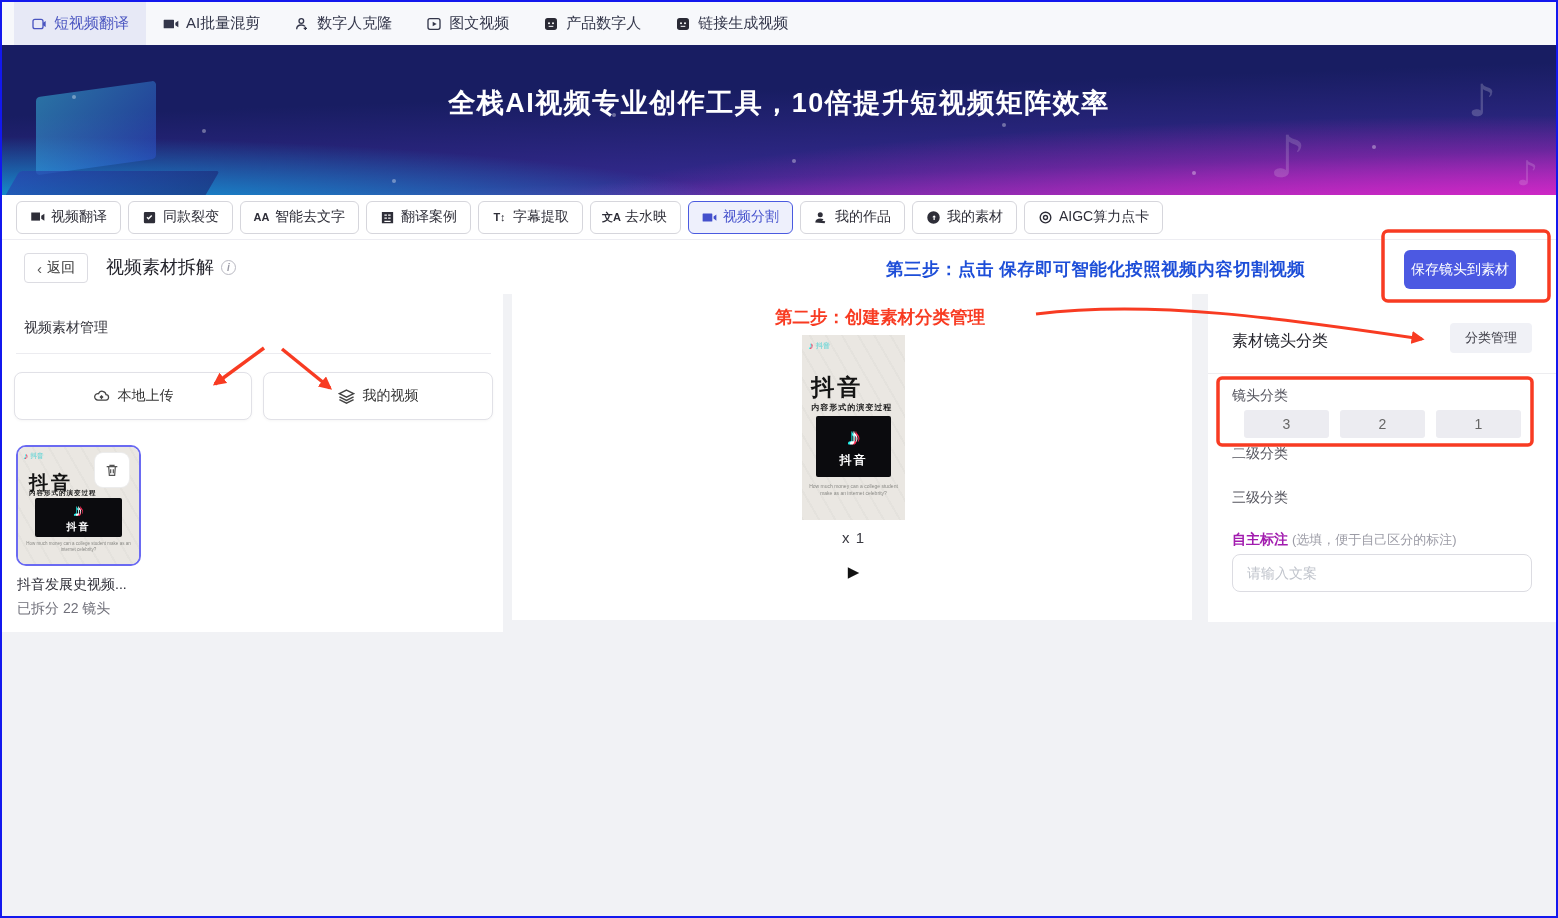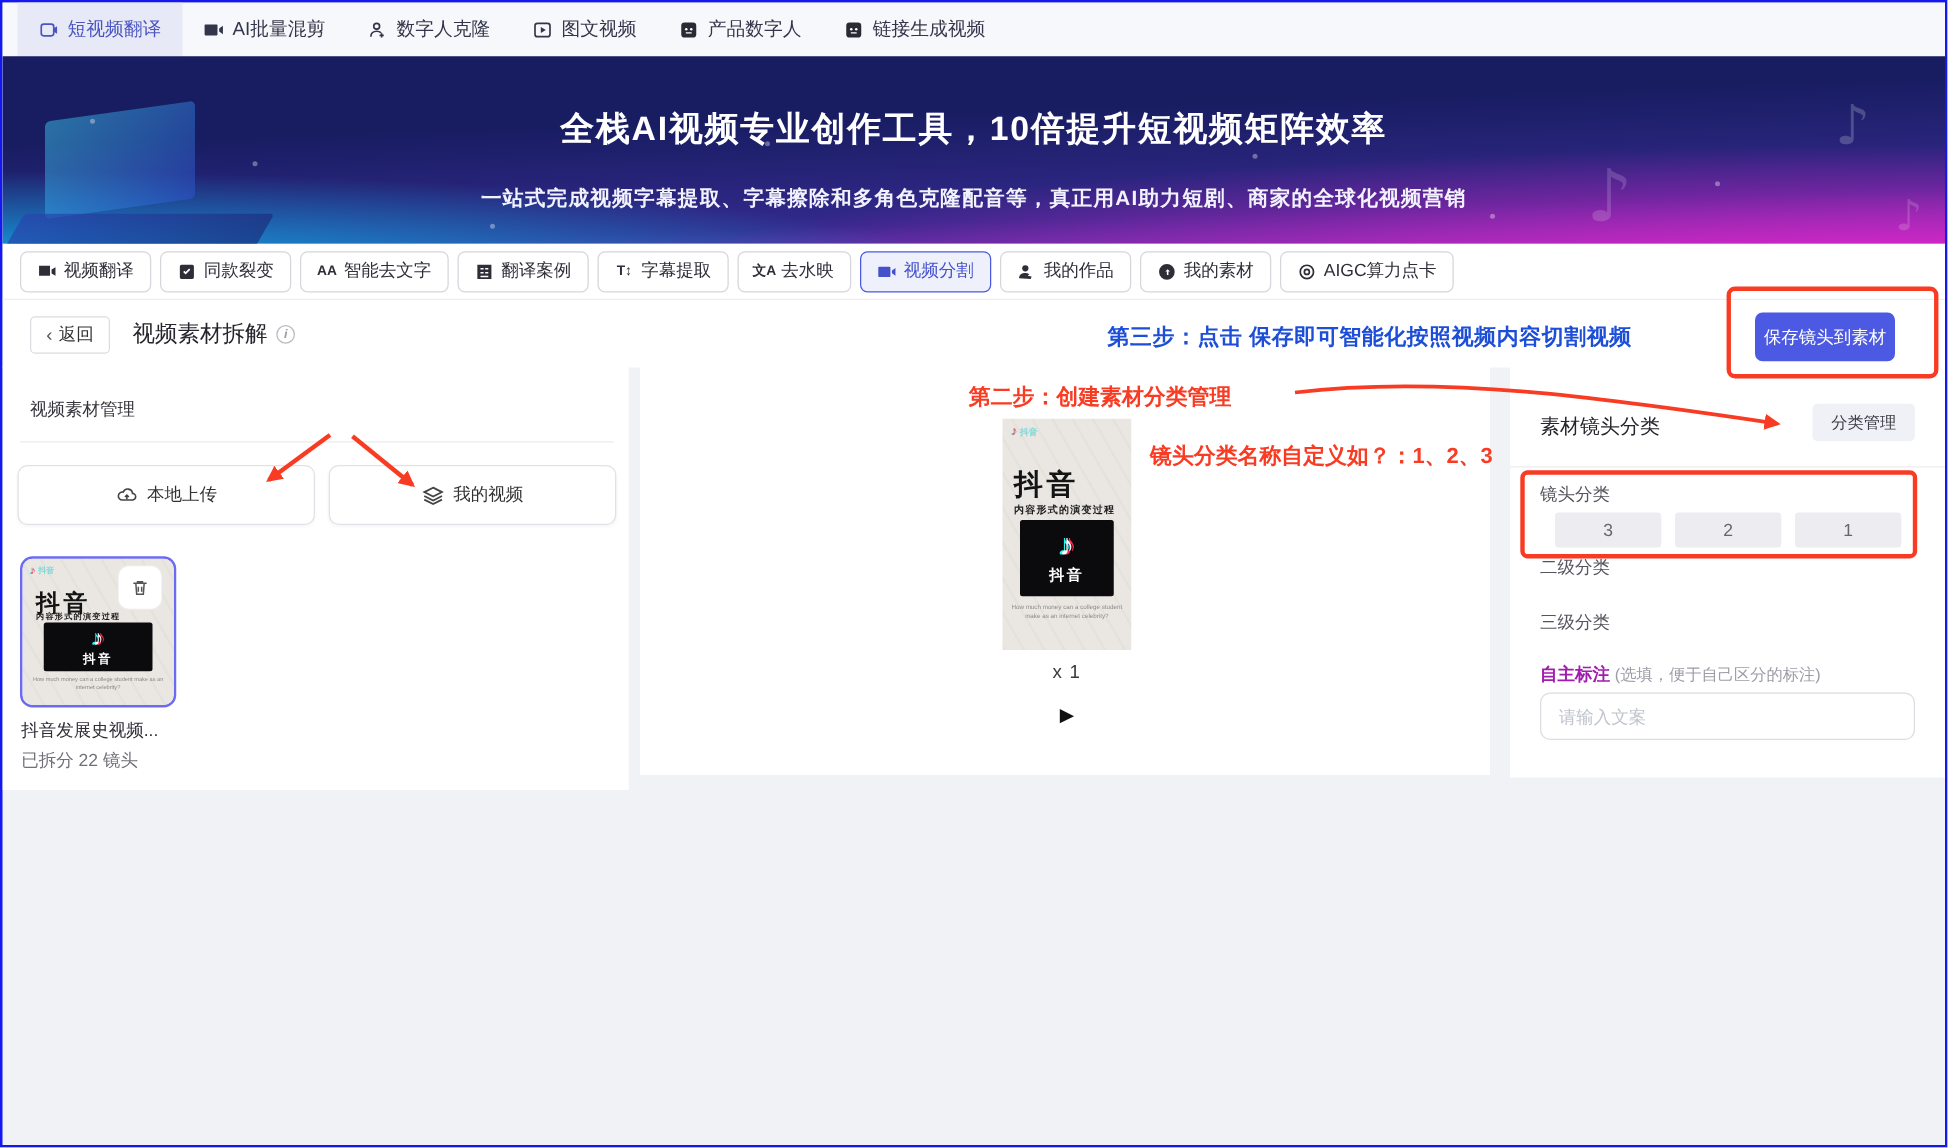--- a/index.html
+++ b/index.html
@@ -226,21 +226,20 @@
   </div>
 
   <div class="banner">
     <div class="art-screen"></div>
     <div class="art-base"></div>
     <span class="note-decor n1">♪</span>
     <span class="note-decor n2">♪</span>
     <span class="note-decor n3">♪</span>
     <div class="sparkles"></div>
     <div class="banner-title">全栈AI视频专业创作工具，10倍提升短视频矩阵效率</div>
-    <div class="banner-sub">一站式完成视频字幕提取、字幕擦除和多角色克隆配音等，真正用AI助力短剧、商家的全球化视频营销</div>
   </div>
 
   <div class="toolbar">
     <button class="tb-btn">
       <span class="tb-ic">
           <svg viewBox="0 0 24 24" fill="currentColor">
             <path d="M2 4h14v13H2z"></path>
             <path d="M18 9l5-3v11l-5-3z"></path>
           </svg>
         </span>
@@ -366,21 +365,20 @@
             <path d="M4 7h16M9 7V5h6v2M7 7l1 13h8l1-13M10 11v6M14 11v6"></path>
           </svg>
       </div>
     </div>
     <div class="card-caption">抖音发展史视频...</div>
     <div class="card-count">已拆分 22 镜头</div>
   </div>
 
   <div class="panel panel-center">
     <div class="step2-note">第二步：创建素材分类管理</div>
-    <div class="hint-note">镜头分类名称自定义如？：1、2、3</div>
     <div class="thumb thumb-lg cp-thumb">
       <div class="th-corner">
         <span class="note">♪</span>
         <span class="brand">抖音</span>
       </div>
       <div class="th-big">抖音</div>
       <div class="th-sub">内容形式的演变过程</div>
       <div class="th-box">
         <span class="note">♪</span>
         <span class="label">抖音</span>

